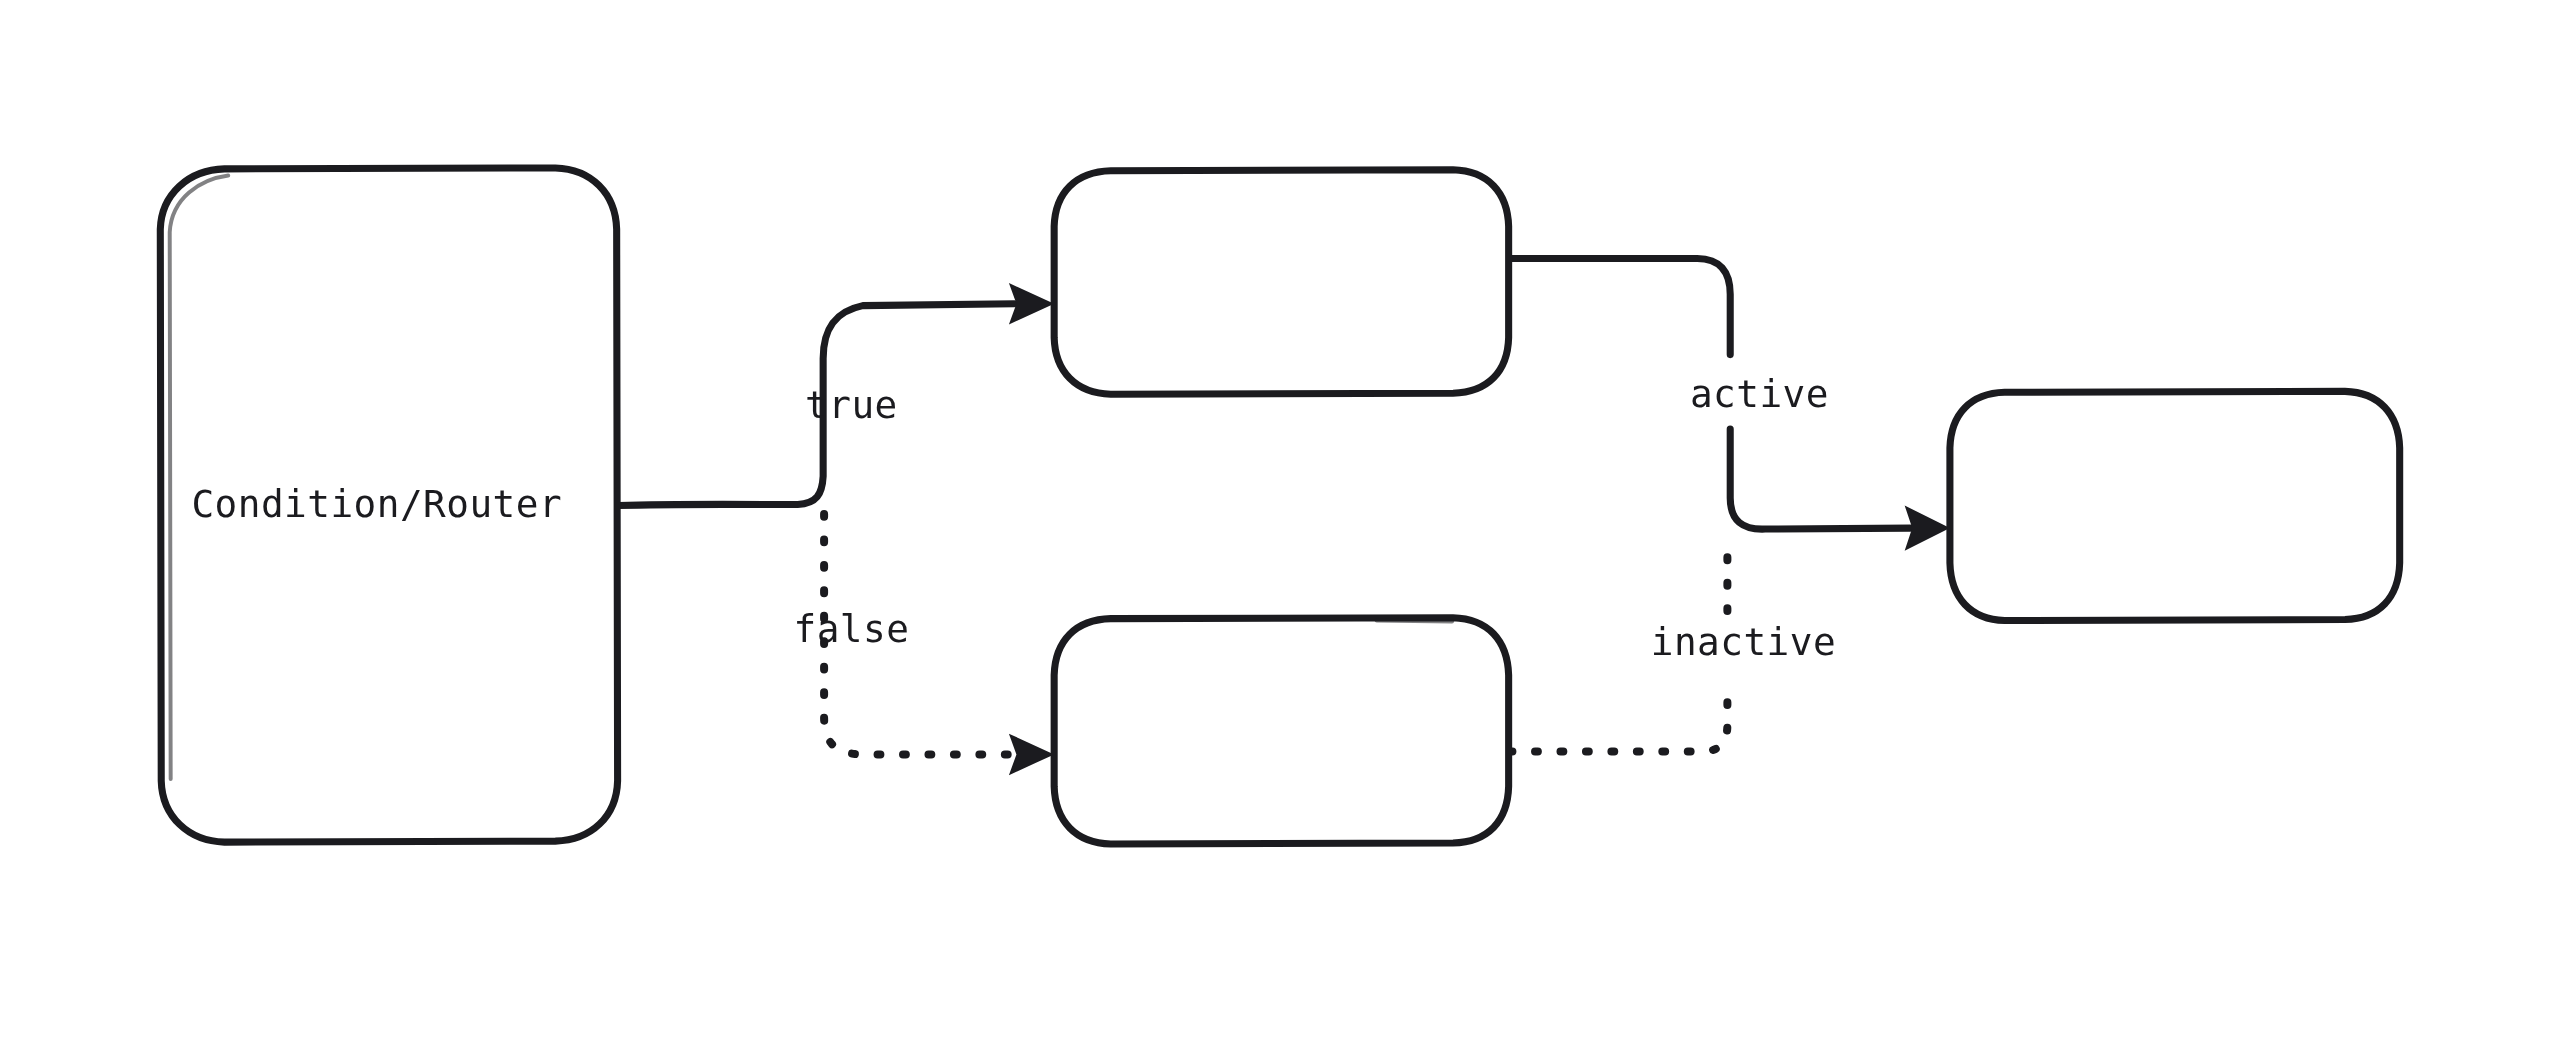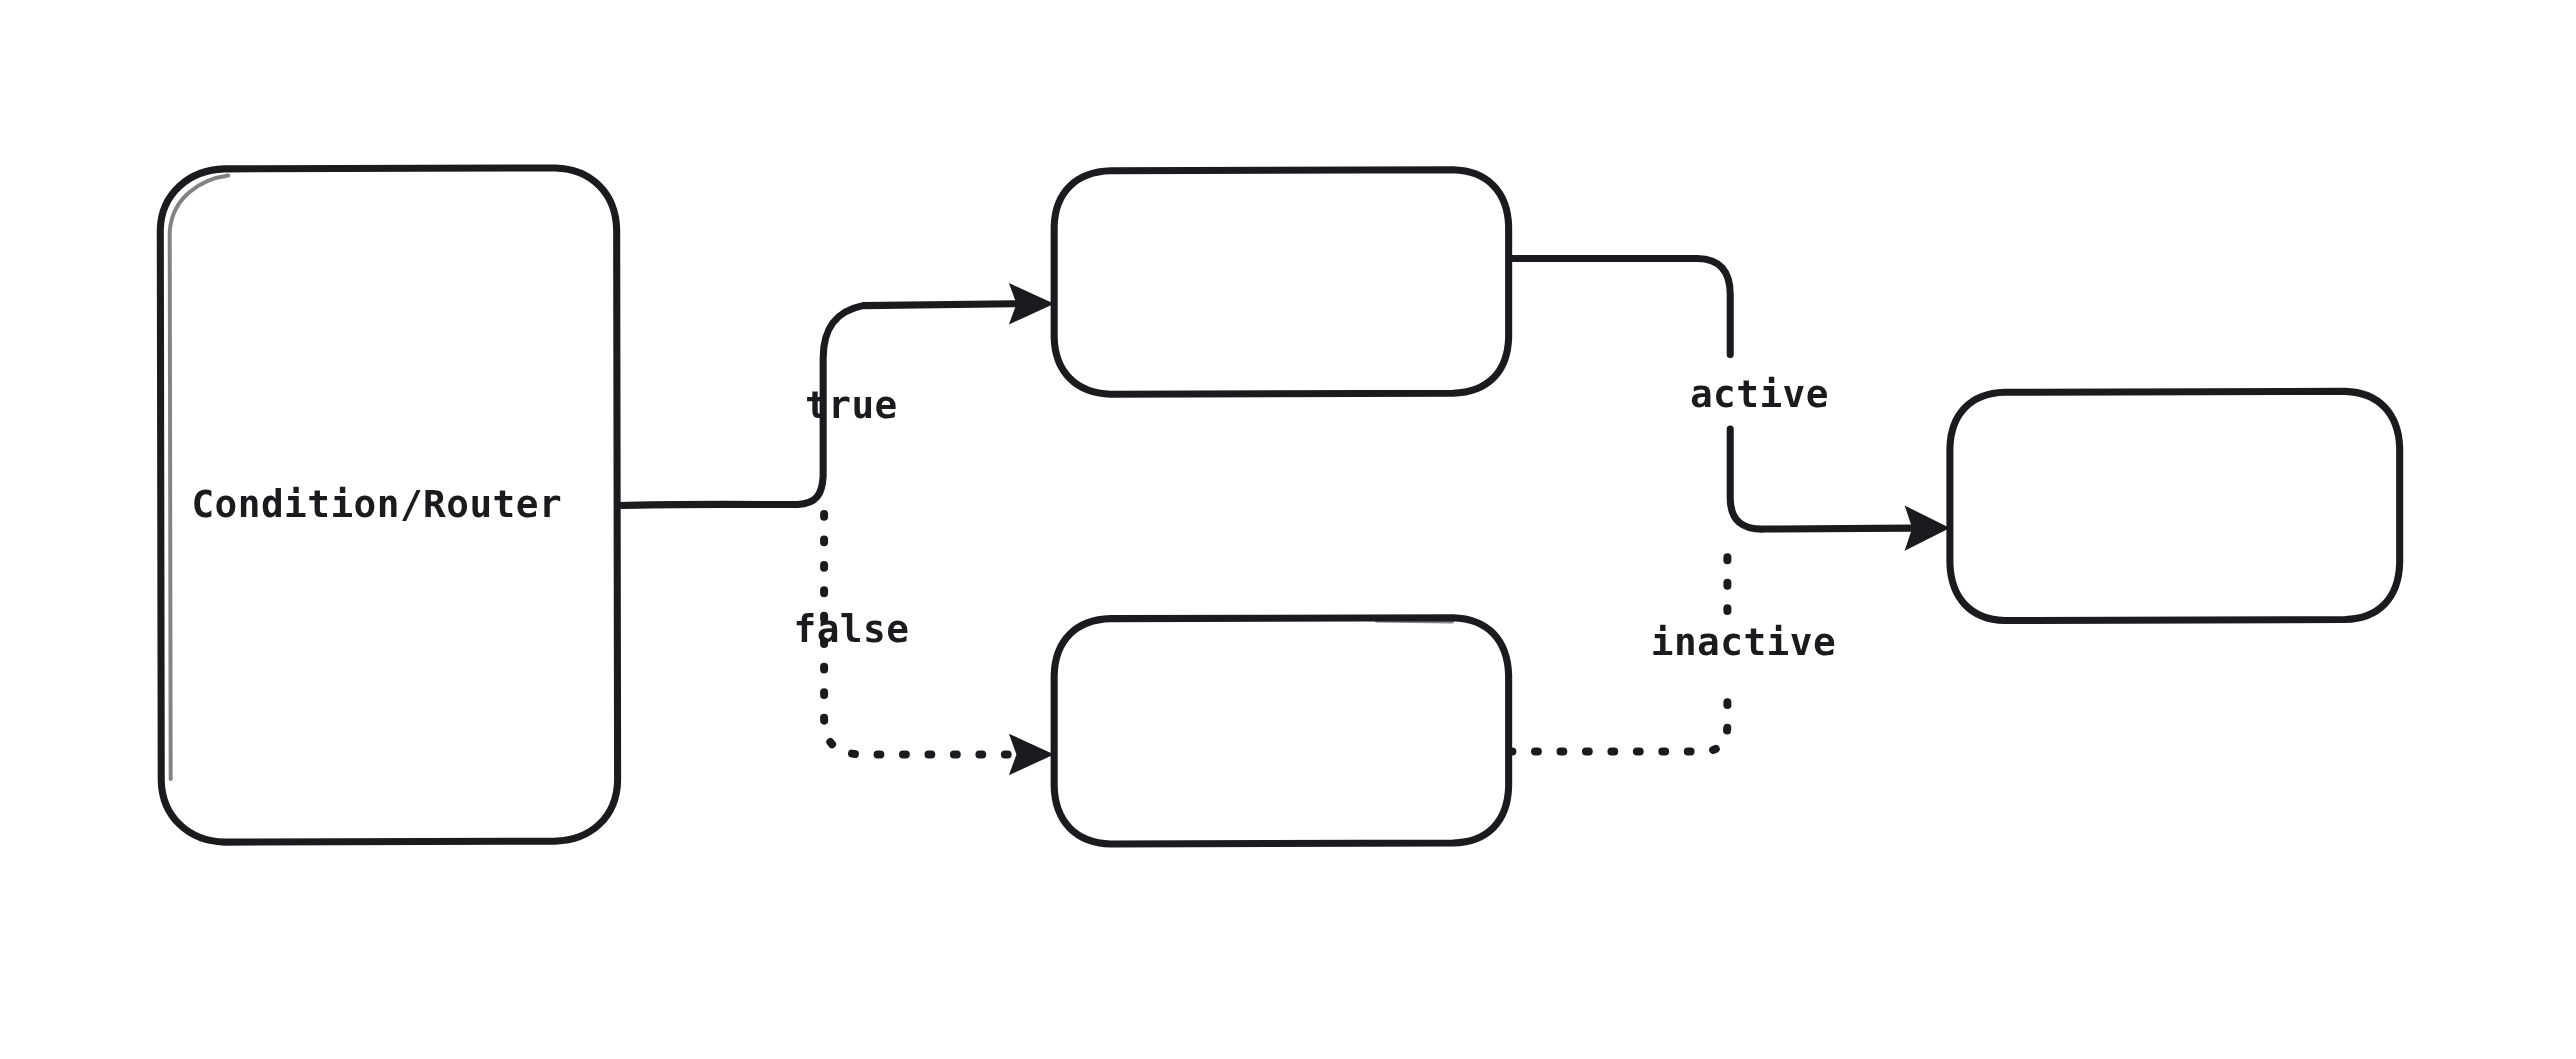--- a/index.html
+++ b/index.html
@@ -8,21 +8,20 @@
     padding: 0;
     background: #ffffff;
   }
   #canvas {
     position: relative;
     width: 2576px;
     height: 1060px;
     background: #ffffff;
     overflow: hidden;
     font-family: "DejaVu Sans Mono", "Liberation Mono", monospace;
-    font-weight: bold;
   }
   svg#diagram {
     position: absolute;
     top: 0;
     left: 0;
     width: 2576px;
     height: 1060px;
     display: block;
   }
   .node-shape {

